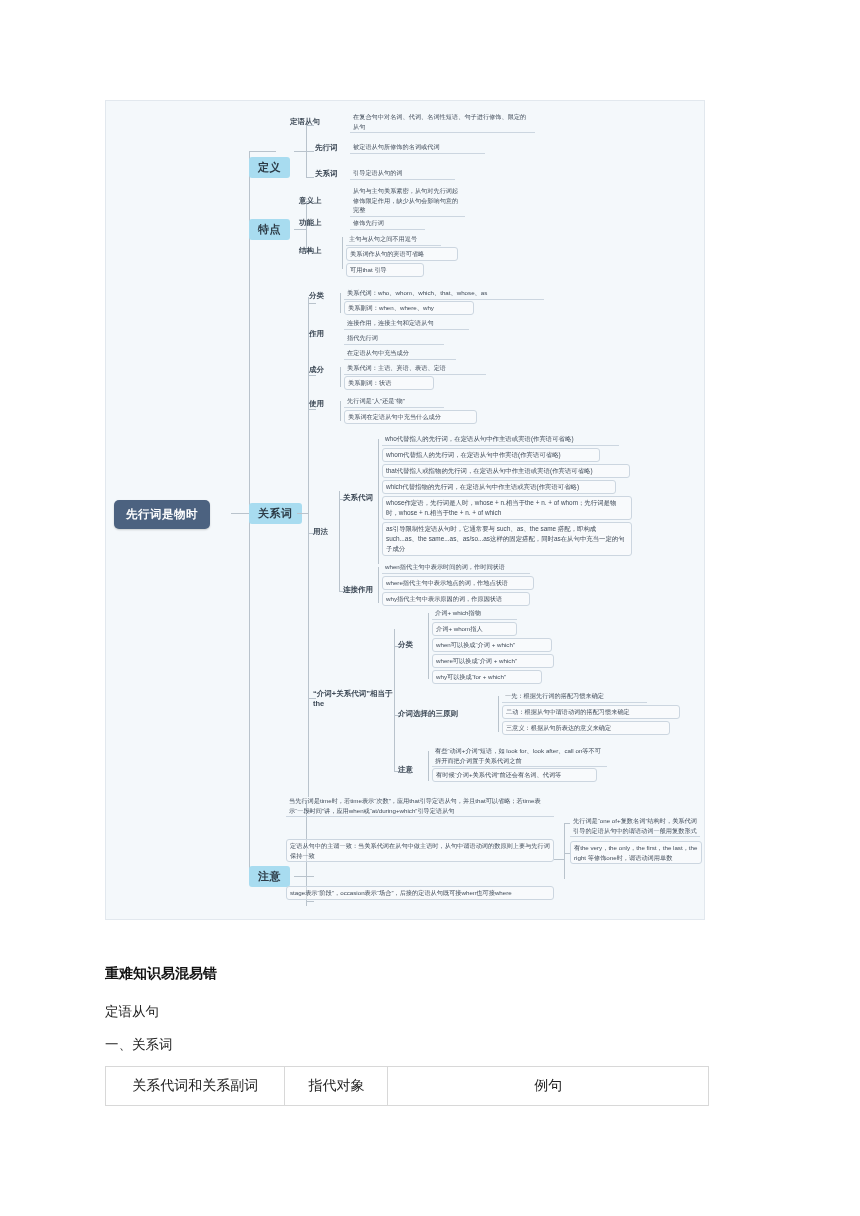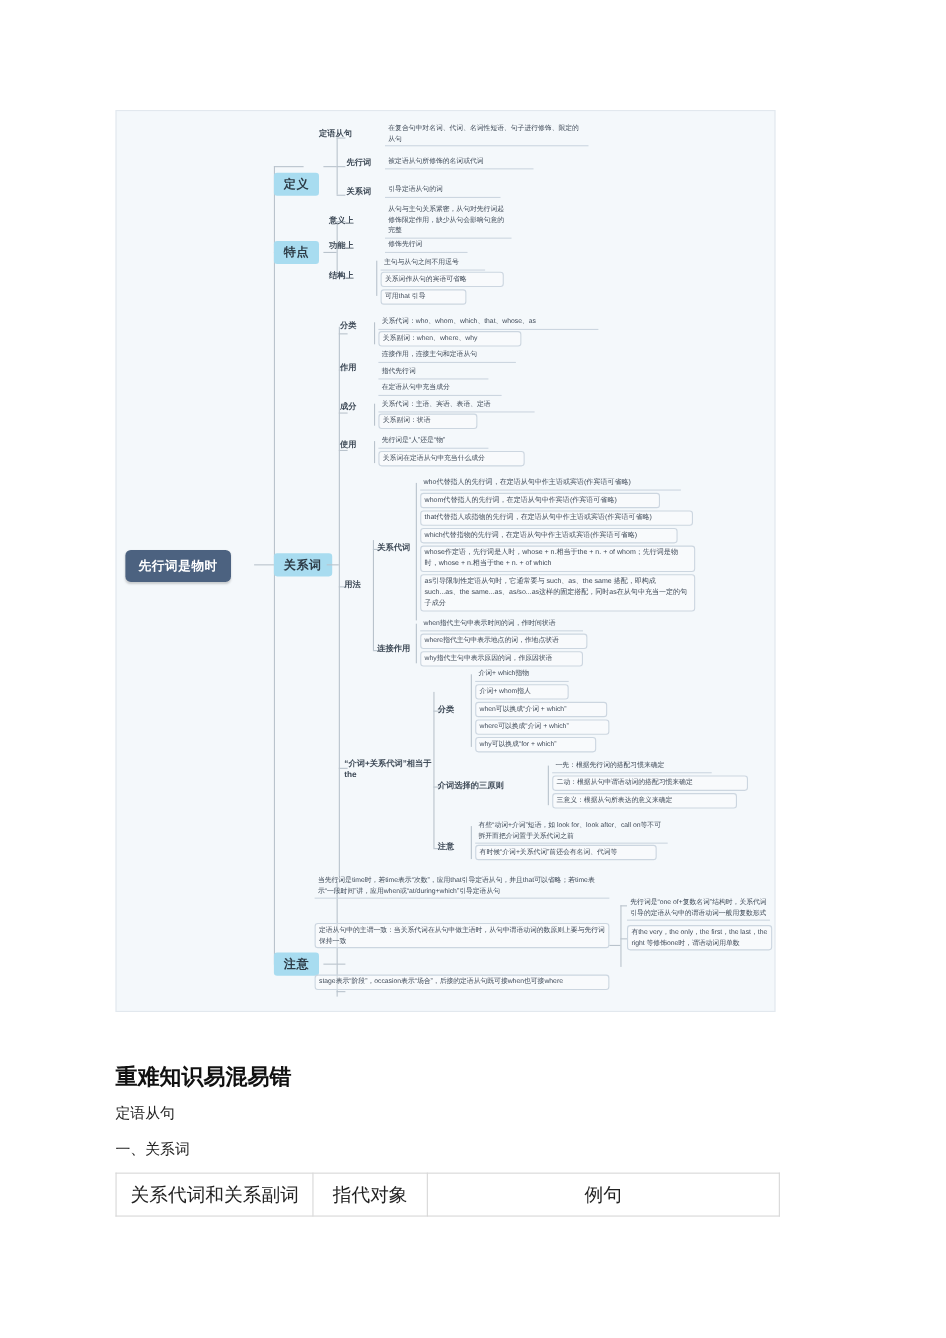--- a/index.html
+++ b/index.html
@@ -87,21 +87,21 @@
     font-family:"Liberation Serif","DejaVu Serif",serif;
   }
   table.tbl{
     position:absolute;left:105px;top:1066px;width:604px;
     border-collapse:collapse;
     font-family:"Liberation Serif","DejaVu Serif",serif;
   }
   table.tbl th{
     border:1px solid #d8d8d8;
     font-weight:normal;
-    font-size:17px;
+    font-size:14px;
     color:#222;
     height:38px;
     text-align:center;
     padding:0 6px;
   }
 </style>
 </head>
 <body>
 
 <div class="page">
@@ -245,21 +245,21 @@
       <div class="ln lnh" style="left:448px;top:758px;width:10px;"></div>
       <div class="ln lnv" style="left:458px;top:722px;height:56px;"></div>
       <div class="ln lnh" style="left:458px;top:722px;width:6px;"></div>
       <div class="leaf" style="left:464px;top:714px;width:130px;">先行词是“one of+复数名词”结构时，关系代词引导的定语从句中的谓语动词一般用复数形式</div>
       <div class="ln lnh" style="left:458px;top:752px;width:6px;"></div>
       <div class="leaf boxed" style="left:464px;top:740px;width:132px;">有the very，the only，the first，the last，the right 等修饰one时，谓语动词用单数</div>
 
     </div>
   </div>
 
-  <div class="doc-h" style="top:965px;font-size:20px;">重难知识易混易错</div>
+  <div class="doc-h" style="top:965px;font-size:14px;">重难知识易混易错</div>
   <div class="doc-p" style="top:1003px;font-size:13.5px;">定语从句</div>
   <div class="doc-p" style="top:1036px;font-size:13.5px;">一、关系词</div>
 
   <table class="tbl">
     <thead>
       <tr>
         <th style="width:178px;">关系代词和关系副词</th>
         <th style="width:96px;">指代对象</th>
         <th style="width:330px;">例句</th>
       </tr>

